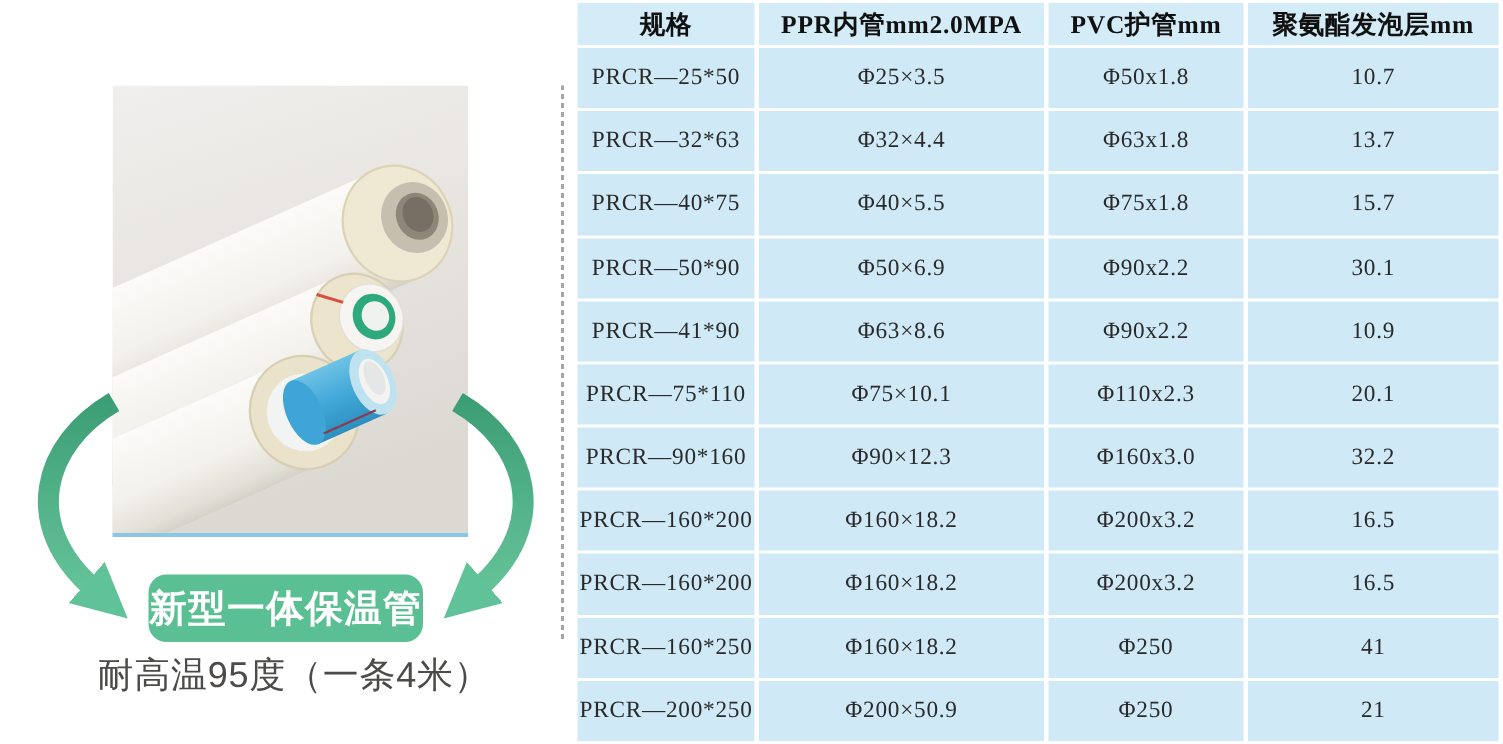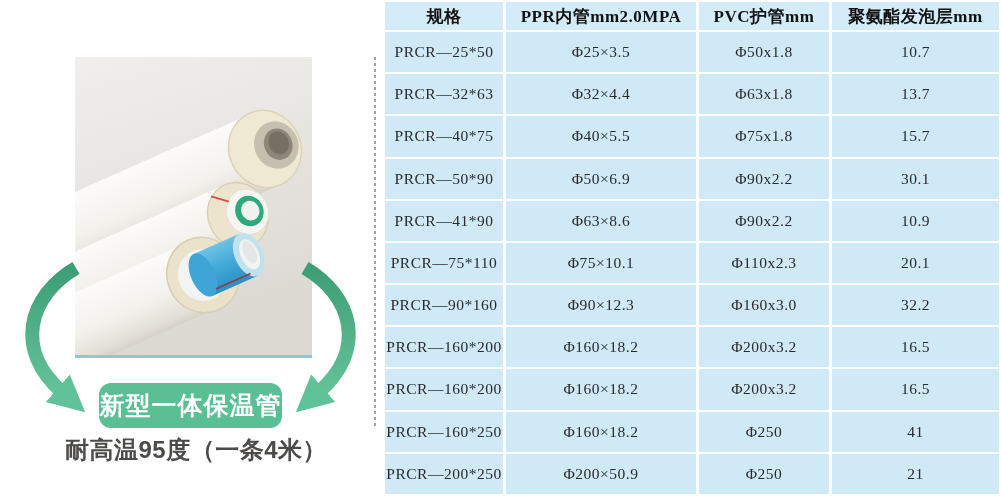--- a/index.html
+++ b/index.html
@@ -20,21 +20,21 @@
     position:absolute;left:99px;top:383px;width:183px;height:45px;
     background:var(--badge-green,#5abf93);
     border-radius:12px;
     display:flex;align-items:center;justify-content:center;
     color:#ffffff;font-size:25px;font-weight:bold;letter-spacing:1px;
     box-sizing:border-box;
   }
   .caption{
     position:absolute;left:62px;top:434px;width:268px;
     text-align:center;
-    font-size:24px;font-weight:700;letter-spacing:0.5px;
+    font-size:24px;font-weight:400;letter-spacing:0.5px;
     color:var(--caption-gray,#4c4b49);
   }
   .dashed-divider{
     position:absolute;left:374px;top:57px;width:2px;height:371px;
     background:repeating-linear-gradient(to bottom,#a6a6a6 0 3px,transparent 3px 6px);
   }
   
   table.spec{
     position:absolute;left:382px;top:0;width:620px;height:496px;
     border-collapse:separate;border-spacing:3px 2.5px;

